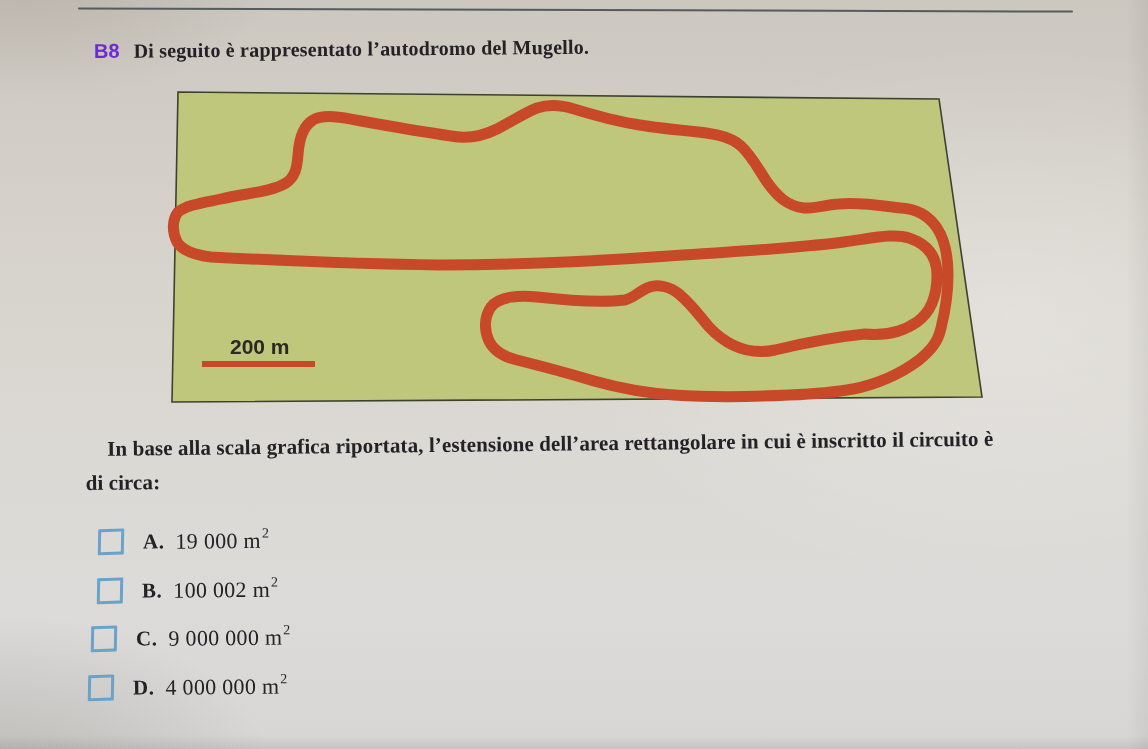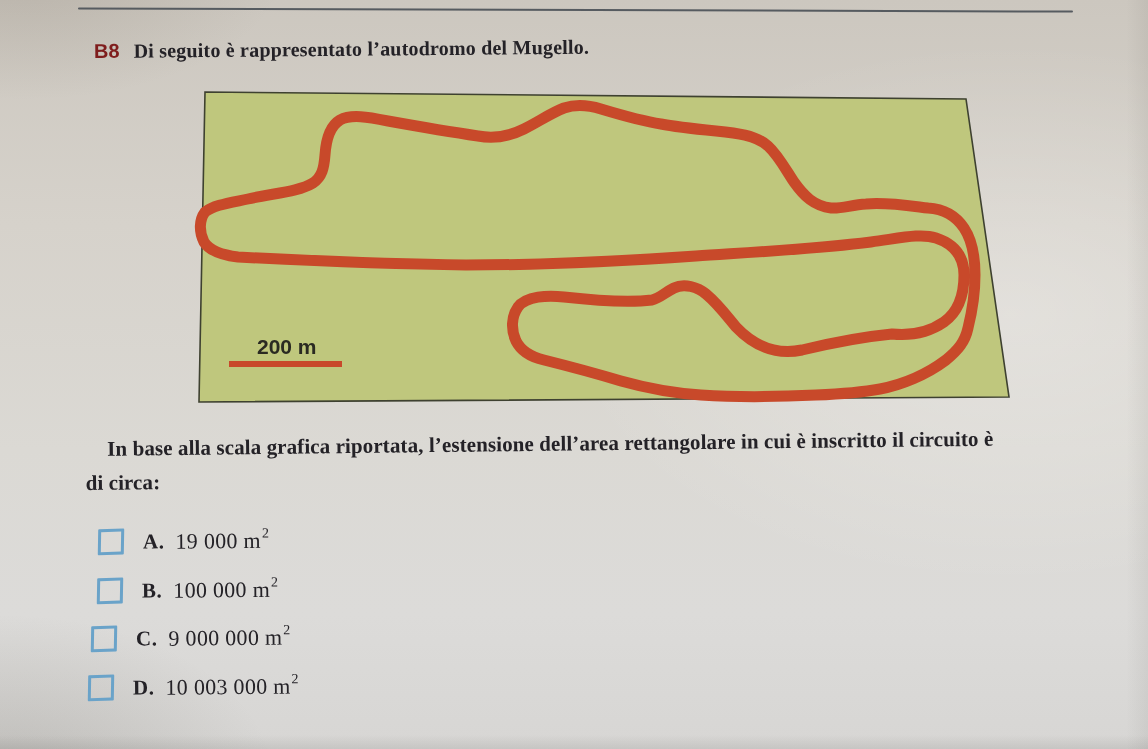--- a/index.html
+++ b/index.html
@@ -19,21 +19,21 @@
   .top-rule{position:absolute;left:78px;top:9px;width:995px;height:2px;
     background:#565b60;border-radius:2px;transform:rotate(0.18deg);}
 
   .header{position:absolute;left:94px;top:40px;width:900px;
     font-size:20px;font-weight:bold;color:#242227;transform:rotate(-0.5deg);
     transform-origin:left center;}
   .qid{font-family:"Liberation Sans", sans-serif;font-weight:bold;
     display:inline-block;margin-right:14px;}
   .intro{letter-spacing:0.2px;}
 
-  .figure-wrap{position:absolute;left:186px;top:84px;width:835px;height:326px;}
+  .figure-wrap{position:absolute;left:159px;top:84px;width:835px;height:326px;}
 
   .question{position:absolute;left:85px;top:432px;width:1055px;
     font-size:21px;font-weight:bold;color:#242227;line-height:34px;
     transform:rotate(-0.65deg);transform-origin:left top;letter-spacing:0.1px;}
   .question .l1{display:block;padding-left:22px;}
   .question .l2{display:block;}
 
   .opt-row{position:absolute;height:30px;display:flex;align-items:center;
     transform:rotate(-0.5deg);transform-origin:left center;color:#242227;}
   .cb{width:26px;height:26px;border:3px solid #6aa3c9;border-radius:1px;
@@ -44,21 +44,21 @@
   .val sup{font-size:14px;position:relative;top:-2px;left:1px;}
 </style>
 </head>
 <body>
 
 <div class="top-rule"></div>
 <div class="right-edge-shade"></div>
 <div class="bottom-shade"></div>
 
 <div class="header">
-  <span class="qid" style="color:#7f1d1d">B8</span><span class="intro">Di seguito è rappresentato l’autodromo del Mugello.</span>
+  <span class="qid" style="color:#6d28d9">B8</span><span class="intro">Di seguito è rappresentato l’autodromo del Mugello.</span>
 </div>
 
 <div class="figure-wrap">
   <svg width="835" height="326" viewBox="170 84 835 326">
 
     <polygon points="189,92 950,99 993,397 183,402" fill="#bfc77d" stroke="#3e4130" stroke-width="1.6"></polygon>
 
     <path d="M 189,212
          C 183,220 183,232 188,242
          C 193,250 205,255 222,257
@@ -117,26 +117,26 @@
 
 <div class="opt-row" style="left:98px;top:527px;">
   <span class="cb"></span>
   <span class="letter">A.</span>
   <span class="val"><span>19 000</span>&nbsp;<span>m</span><sup>2</sup></span>
 </div>
 
 <div class="opt-row" style="left:97px;top:576px;">
   <span class="cb"></span>
   <span class="letter">B.</span>
-  <span class="val"><span>100 000</span>&nbsp;<span>m</span><sup>2</sup></span>
+  <span class="val"><span>100 002</span>&nbsp;<span>m</span><sup>2</sup></span>
 </div>
 
 <div class="opt-row" style="left:91px;top:624px;">
   <span class="cb"></span>
   <span class="letter">C.</span>
   <span class="val"><span>9 000 000</span>&nbsp;<span>m</span><sup>2</sup></span>
 </div>
 
 <div class="opt-row" style="left:88px;top:673px;">
   <span class="cb"></span>
   <span class="letter">D.</span>
-  <span class="val"><span>10 003 000</span>&nbsp;<span>m</span><sup>2</sup></span>
+  <span class="val"><span>4 000 000</span>&nbsp;<span>m</span><sup>2</sup></span>
 </div>
 
 </body></html>

